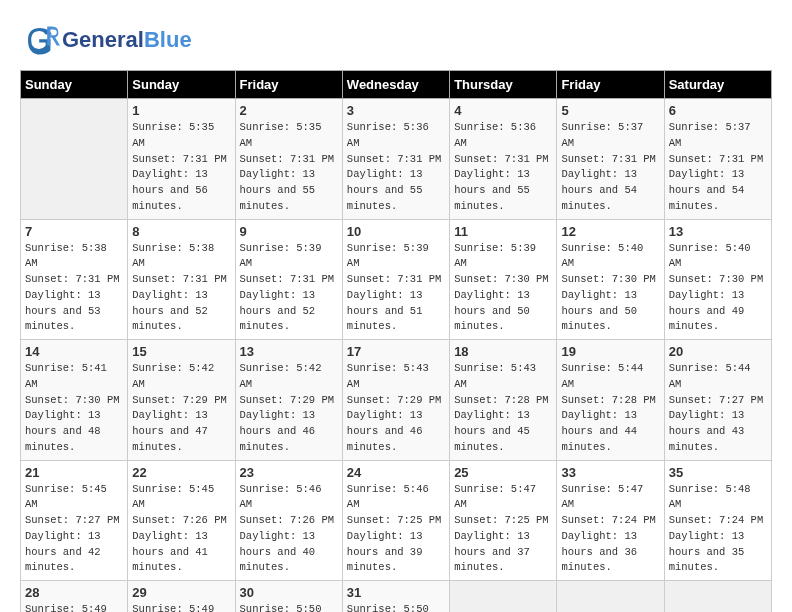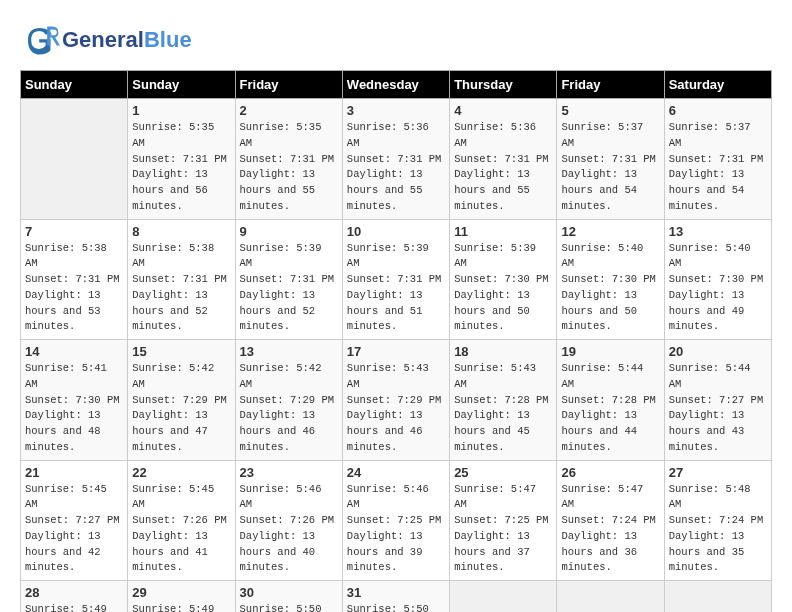--- a/index.html
+++ b/index.html
@@ -215,25 +215,25 @@
         </td>
         <td>
           <span class="day-number">24</span>
           <div class="cell-info">Sunrise: 5:46 AM<br>Sunset: 7:25 PM<br>Daylight: 13 hours and 39 minutes.</div>
         </td>
         <td>
           <span class="day-number">25</span>
           <div class="cell-info">Sunrise: 5:47 AM<br>Sunset: 7:25 PM<br>Daylight: 13 hours and 37 minutes.</div>
         </td>
         <td>
-          <span class="day-number">26</span>
+          <span class="day-number">33</span>
           <div class="cell-info">Sunrise: 5:47 AM<br>Sunset: 7:24 PM<br>Daylight: 13 hours and 36 minutes.</div>
         </td>
         <td>
-          <span class="day-number">27</span>
+          <span class="day-number">35</span>
           <div class="cell-info">Sunrise: 5:48 AM<br>Sunset: 7:24 PM<br>Daylight: 13 hours and 35 minutes.</div>
         </td>
       </tr>
       <tr>
         <td>
           <span class="day-number">28</span>
           <div class="cell-info">Sunrise: 5:49 AM<br>Sunset: 7:23 PM<br>Daylight: 13 hours and 34 minutes.</div>
         </td>
         <td>
           <span class="day-number">29</span>

